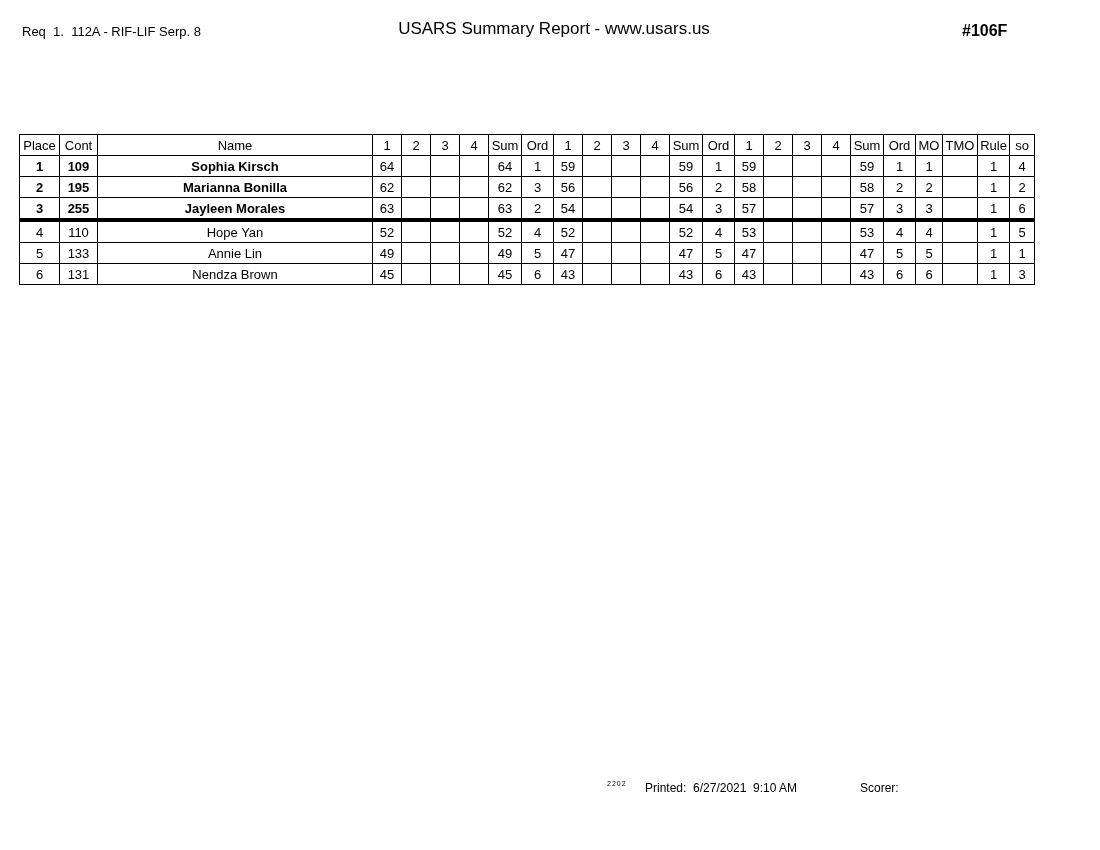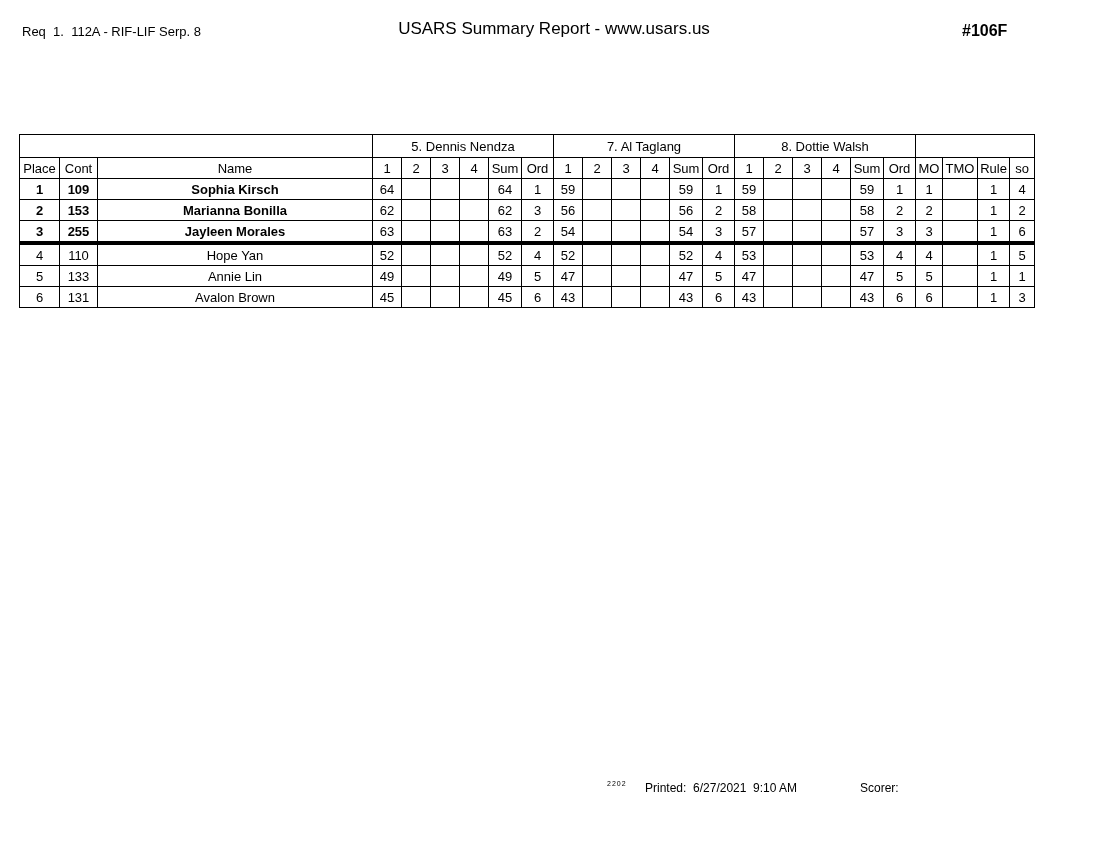--- a/index.html
+++ b/index.html
@@ -76,27 +76,20 @@
       <col style="width:29px">
       <col style="width:29px">
       <col style="width:33px">
       <col style="width:32px">
     <col style="width:27px">
       <col style="width:35px">
       <col style="width:32px">
       <col style="width:25px">
   </colgroup>
   <thead>
-    <tr class="judges-row">
-      <td class="nob" colspan="3"></td>
-      <td class="judge" colspan="6">5.  Dennis Nendza</td>
-      <td class="judge" colspan="6">7.  Al Taglang</td>
-      <td class="judge" colspan="6">8.  Dottie Walsh</td>
-      <td class="nob" colspan="4"></td>
-    </tr>
     <tr>
       <th class="hl">Place</th>
       <th>Cont</th>
       <th class="al">Name</th>
       <th class="jfirst">1</th>
       <th>2</th>
       <th>3</th>
       <th>4</th>
       <th>Sum</th>
       <th class="ord">Ord</th>
@@ -141,21 +134,21 @@
     <td class="sc"></td>
     <td class="sc">59</td>
     <td class="ord">1</td>
     <td>1</td>
     <td></td>
     <td>1</td>
     <td>4</td>
   </tr>
       <tr class="top3">
     <td class="c-place al">2</td>
-    <td class="c-cont">153</td>
+    <td class="c-cont">195</td>
     <td class="c-name al">Marianna Bonilla</td>
     <td class="sc jfirst">62</td>
     <td class="sc"></td>
     <td class="sc"></td>
     <td class="sc"></td>
     <td class="sc">62</td>
     <td class="ord">3</td>
     <td class="sc">56</td>
     <td class="sc"></td>
     <td class="sc"></td>
@@ -250,21 +243,21 @@
     <td class="sc">47</td>
     <td class="ord">5</td>
     <td>5</td>
     <td></td>
     <td>1</td>
     <td>1</td>
   </tr>
       <tr>
     <td class="c-place al">6</td>
     <td class="c-cont">131</td>
-    <td class="c-name al">Avalon Brown</td>
+    <td class="c-name al">Nendza Brown</td>
     <td class="sc jfirst">45</td>
     <td class="sc"></td>
     <td class="sc"></td>
     <td class="sc"></td>
     <td class="sc">45</td>
     <td class="ord">6</td>
     <td class="sc">43</td>
     <td class="sc"></td>
     <td class="sc"></td>
     <td class="sc"></td>

